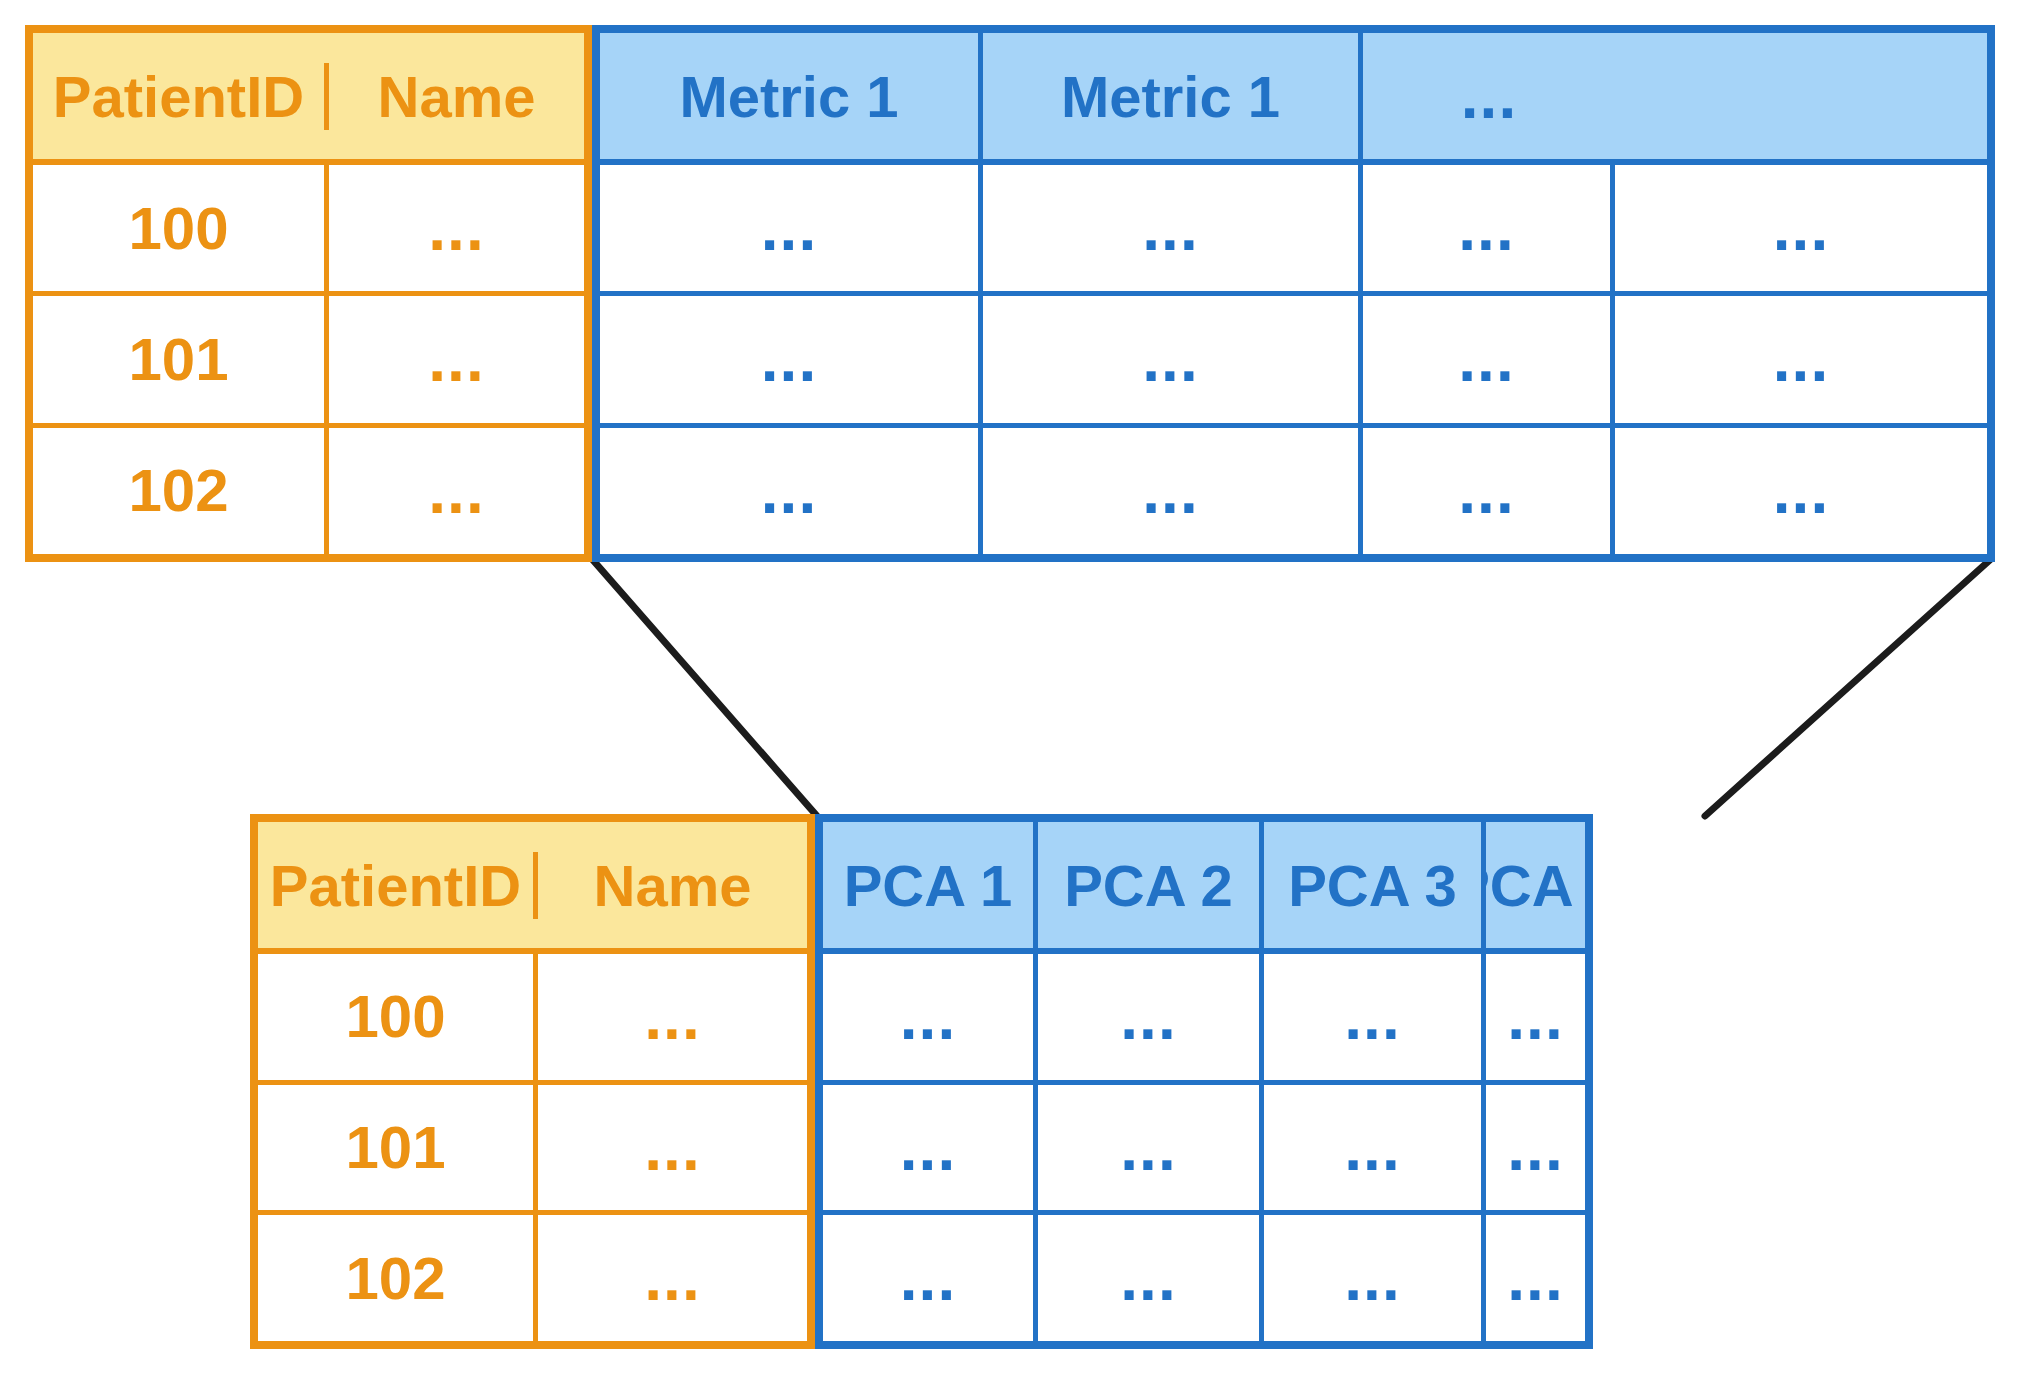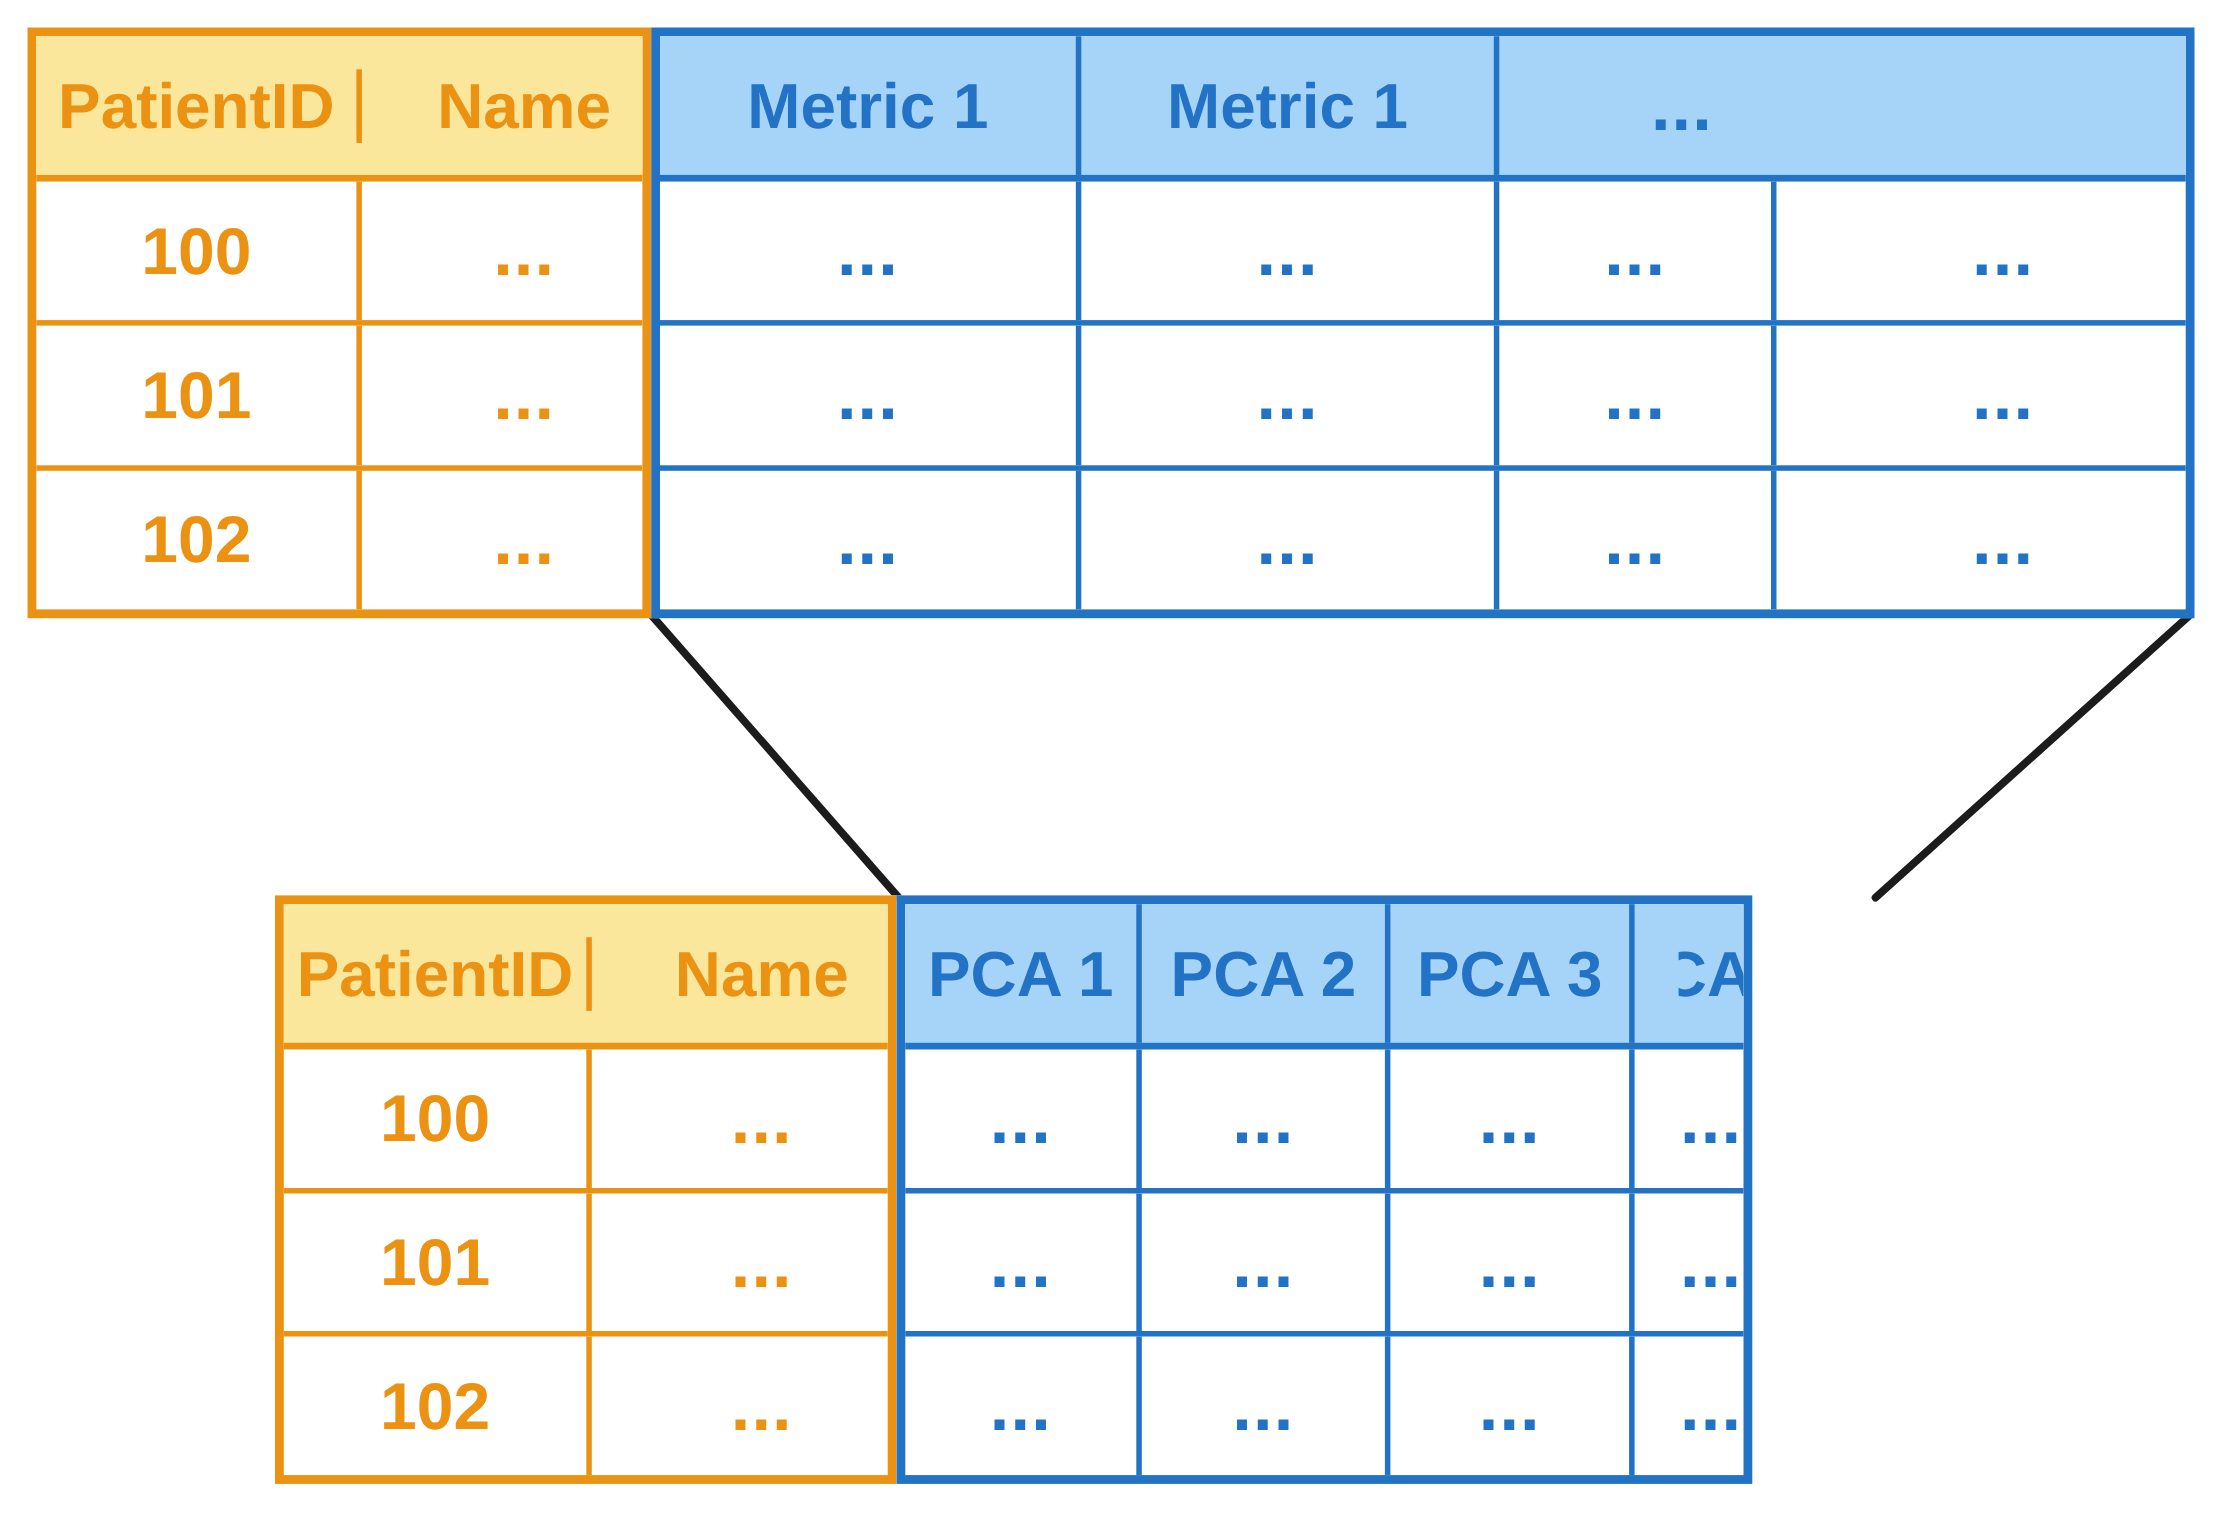--- a/index.html
+++ b/index.html
@@ -71,21 +71,21 @@
     align-items: center;
     justify-content: center;
     min-width: 0;
     overflow: hidden;
     white-space: nowrap;
   }
   .orange .cell { color: var(--orange); }
   .blue   .cell { color: var(--blue); }
   .orange .cell { border-right: 5px solid var(--orange); }
   .blue   .cell { border-right: 5px solid var(--blue); }
-  .row .cell:last-child { border-right: none; margin-left: 40px; }
+  .row .cell:last-child { border-right: none; }
 
   
   .t-top .orange .cell:nth-child(1) { flex: 0 0 296px; }
   .t-top .orange .cell:nth-child(2) { flex: 1; }
   .t-top .blue .cell:nth-child(1) { flex: 0 0 383px; }
   .t-top .blue .cell:nth-child(2) { flex: 0 0 380px; }
   .t-top .blue .cell:nth-child(3) { flex: 0 0 252px; }
   .t-top .blue .cell:nth-child(4) { flex: 1; }
   .t-bot .orange .cell:nth-child(1) { flex: 0 0 280px; }
   .t-bot .orange .cell:nth-child(2) { flex: 1; }

